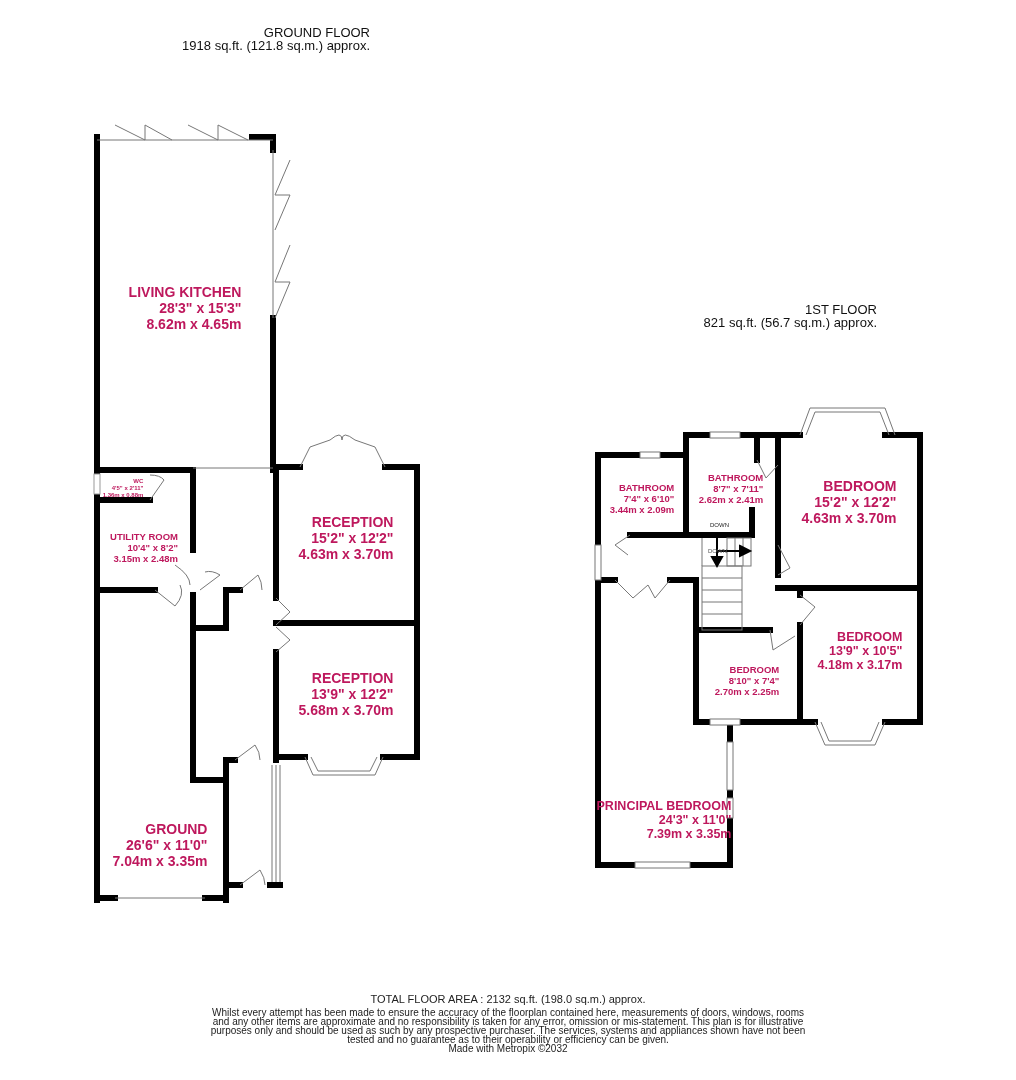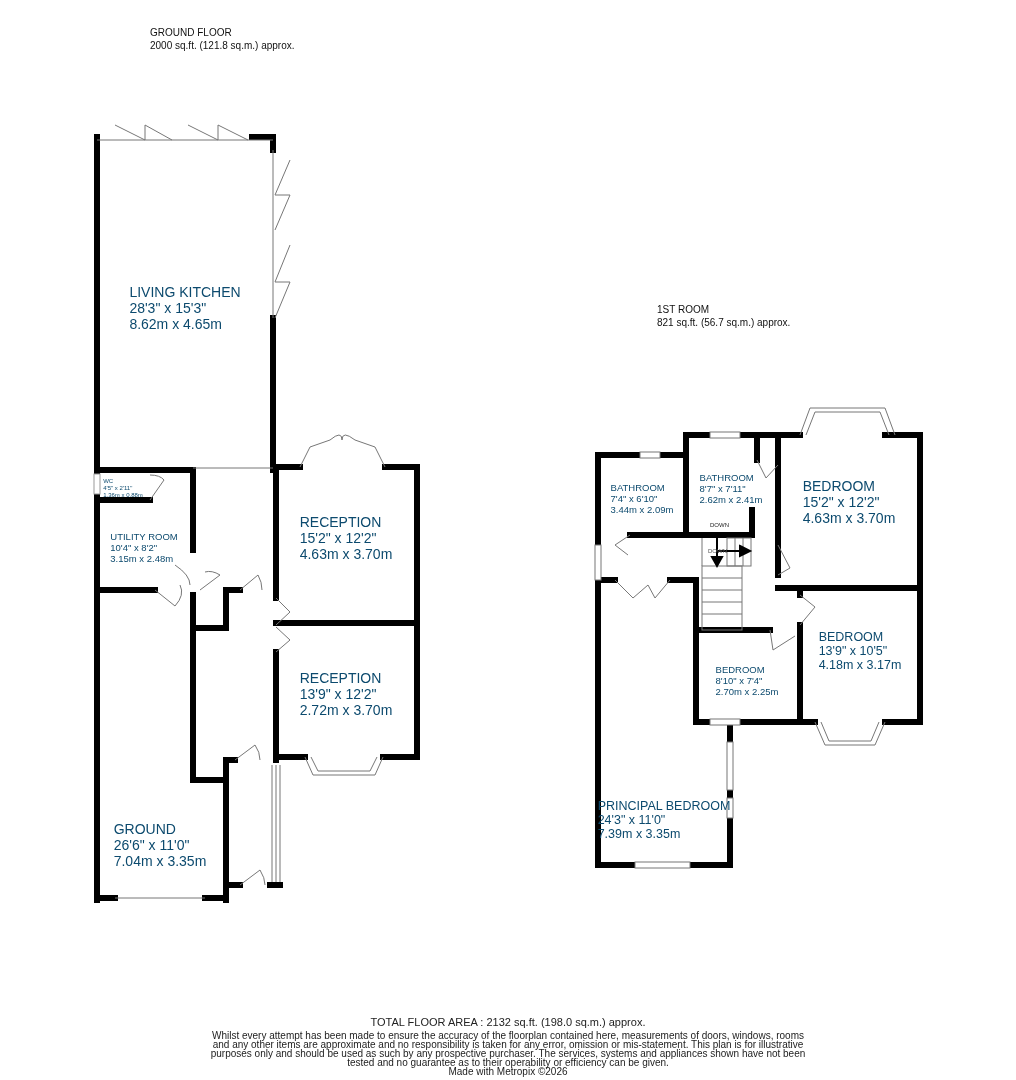--- a/index.html
+++ b/index.html
@@ -1,19 +1,19 @@
 <!DOCTYPE html>
 <html><head>
 <meta charset="utf-8">
 <style>
   html, body { margin: 0; padding: 0; background: #ffffff; }
   body { width: 1016px; height: 1080px; position: relative; overflow: hidden; font-family: "Liberation Sans", sans-serif; color: #000; }
   svg.plan { position: absolute; left: 0; top: 0; width: 1016px; height: 1080px; }
-  .floor-hdr { position: absolute; text-align: left; font-size: 10px; line-height: 13px; color: #111; }
-  .room { position: absolute; text-align: left; font-weight: normal; color: #0c4a6e; white-space: nowrap; transform: translateX(-50%); }
+  .floor-hdr { position: absolute; text-align: right; font-size: 13px; line-height: 13px; color: #111; }
+  .room { position: absolute; text-align: right; font-weight: bold; color: #be185d; white-space: nowrap; transform: translateX(-50%); }
   .room .n { display: block; }
   .room.lg { font-size: 14px; line-height: 16px; }
   .room.md { font-size: 12.5px; line-height: 14px; }
   .room.sm { font-size: 9.5px; line-height: 11px; }
   .room.xs { font-size: 6px; line-height: 7px; }
   .lbl-down { position: absolute; font-size: 6px; color: #222; }
   .footer { position: absolute; left: 0; width: 1016px; text-align: center; color: #222; }
   .footer .total { font-size: 11px; line-height: 14px; }
   .footer .disc { font-size: 10px; line-height: 9px; width: 600px; margin: 2px auto 0; }
 </style>
@@ -162,56 +162,56 @@
   <g fill="#000" stroke="#000" stroke-width="2">
     <line x1="717" y1="538" x2="717" y2="560"></line>
     <polygon points="712,557 722,557 717,566"></polygon>
     <line x1="717" y1="551" x2="742" y2="551"></line>
     <polygon points="740,546 750,551 740,556"></polygon>
   </g>
 </svg>
 
 <div class="floor-hdr" style="left:150px; top:26px; width:220px;">
   <div>GROUND FLOOR</div>
-  <div>2000 sq.ft. (121.8 sq.m.) approx.</div>
+  <div>1918 sq.ft. (121.8 sq.m.) approx.</div>
 </div>
 
 <div class="room lg" style="left:185px; top:284px;">
   <span class="n">LIVING KITCHEN</span>
   <span class="n">28'3"  x 15'3"</span>
   <span class="n">8.62m  x 4.65m</span>
 </div>
 <div class="room lg" style="left:346px; top:514px;">
   <span class="n">RECEPTION</span>
   <span class="n">15'2"  x 12'2"</span>
   <span class="n">4.63m  x 3.70m</span>
 </div>
 <div class="room lg" style="left:346px; top:670px;">
   <span class="n">RECEPTION</span>
   <span class="n">13'9"  x 12'2"</span>
-  <span class="n">2.72m  x 3.70m</span>
+  <span class="n">5.68m  x 3.70m</span>
 </div>
 <div class="room sm" style="left:144px; top:531px;">
   <span class="n">UTILITY ROOM</span>
   <span class="n">10'4"  x 8'2"</span>
   <span class="n">3.15m  x 2.48m</span>
 </div>
 <div class="room xs" style="left:123px; top:478px;">
   <span class="n">WC</span>
   <span class="n">4'5"  x 2'11"</span>
   <span class="n">1.36m  x 0.88m</span>
 </div>
 <div class="room lg" style="left:160px; top:821px;">
   <span class="n">GROUND</span>
   <span class="n">26'6"  x 11'0"</span>
   <span class="n">7.04m  x 3.35m</span>
 </div>
 
 <div class="floor-hdr" style="left:657px; top:303px; width:220px;">
-  <div>1ST ROOM</div>
+  <div>1ST FLOOR</div>
   <div>821 sq.ft. (56.7 sq.m.) approx.</div>
 </div>
 
 <div class="room sm" style="left:642px; top:482px;">
   <span class="n">BATHROOM</span>
   <span class="n">7'4"  x 6'10"</span>
   <span class="n">3.44m  x 2.09m</span>
 </div>
 <div class="room sm" style="left:731px; top:472px;">
   <span class="n">BATHROOM</span>
@@ -235,17 +235,17 @@
 </div>
 <div class="room md" style="left:664px; top:799px;">
   <span class="n">PRINCIPAL BEDROOM</span>
   <span class="n">24'3"  x 11'0"</span>
   <span class="n">7.39m  x 3.35m</span>
 </div>
 
 <div class="lbl-down" style="left:710px; top:522px;">DOWN</div>
 <div class="lbl-down" style="left:708px; top:548px; color:#555;">DOWN</div>
 
-<div class="footer" style="top:1015px;">
+<div class="footer" style="top:992px;">
   <div class="total">TOTAL FLOOR AREA : 2132 sq.ft. (198.0 sq.m.) approx.</div>
   <div class="disc">Whilst every attempt has been made to ensure the accuracy of the floorplan contained here, measurements of doors, windows, rooms and any other items are approximate and no responsibility is taken for any error, omission or mis-statement. This plan is for illustrative purposes only and should be used as such by any prospective purchaser. The services, systems and appliances shown have not been tested and no guarantee as to their operability or efficiency can be given.</div>
-  <div class="disc" style="margin-top:0;">Made with Metropix ©2026</div>
+  <div class="disc" style="margin-top:0;">Made with Metropix ©2032</div>
 </div>
 
 </body></html>

